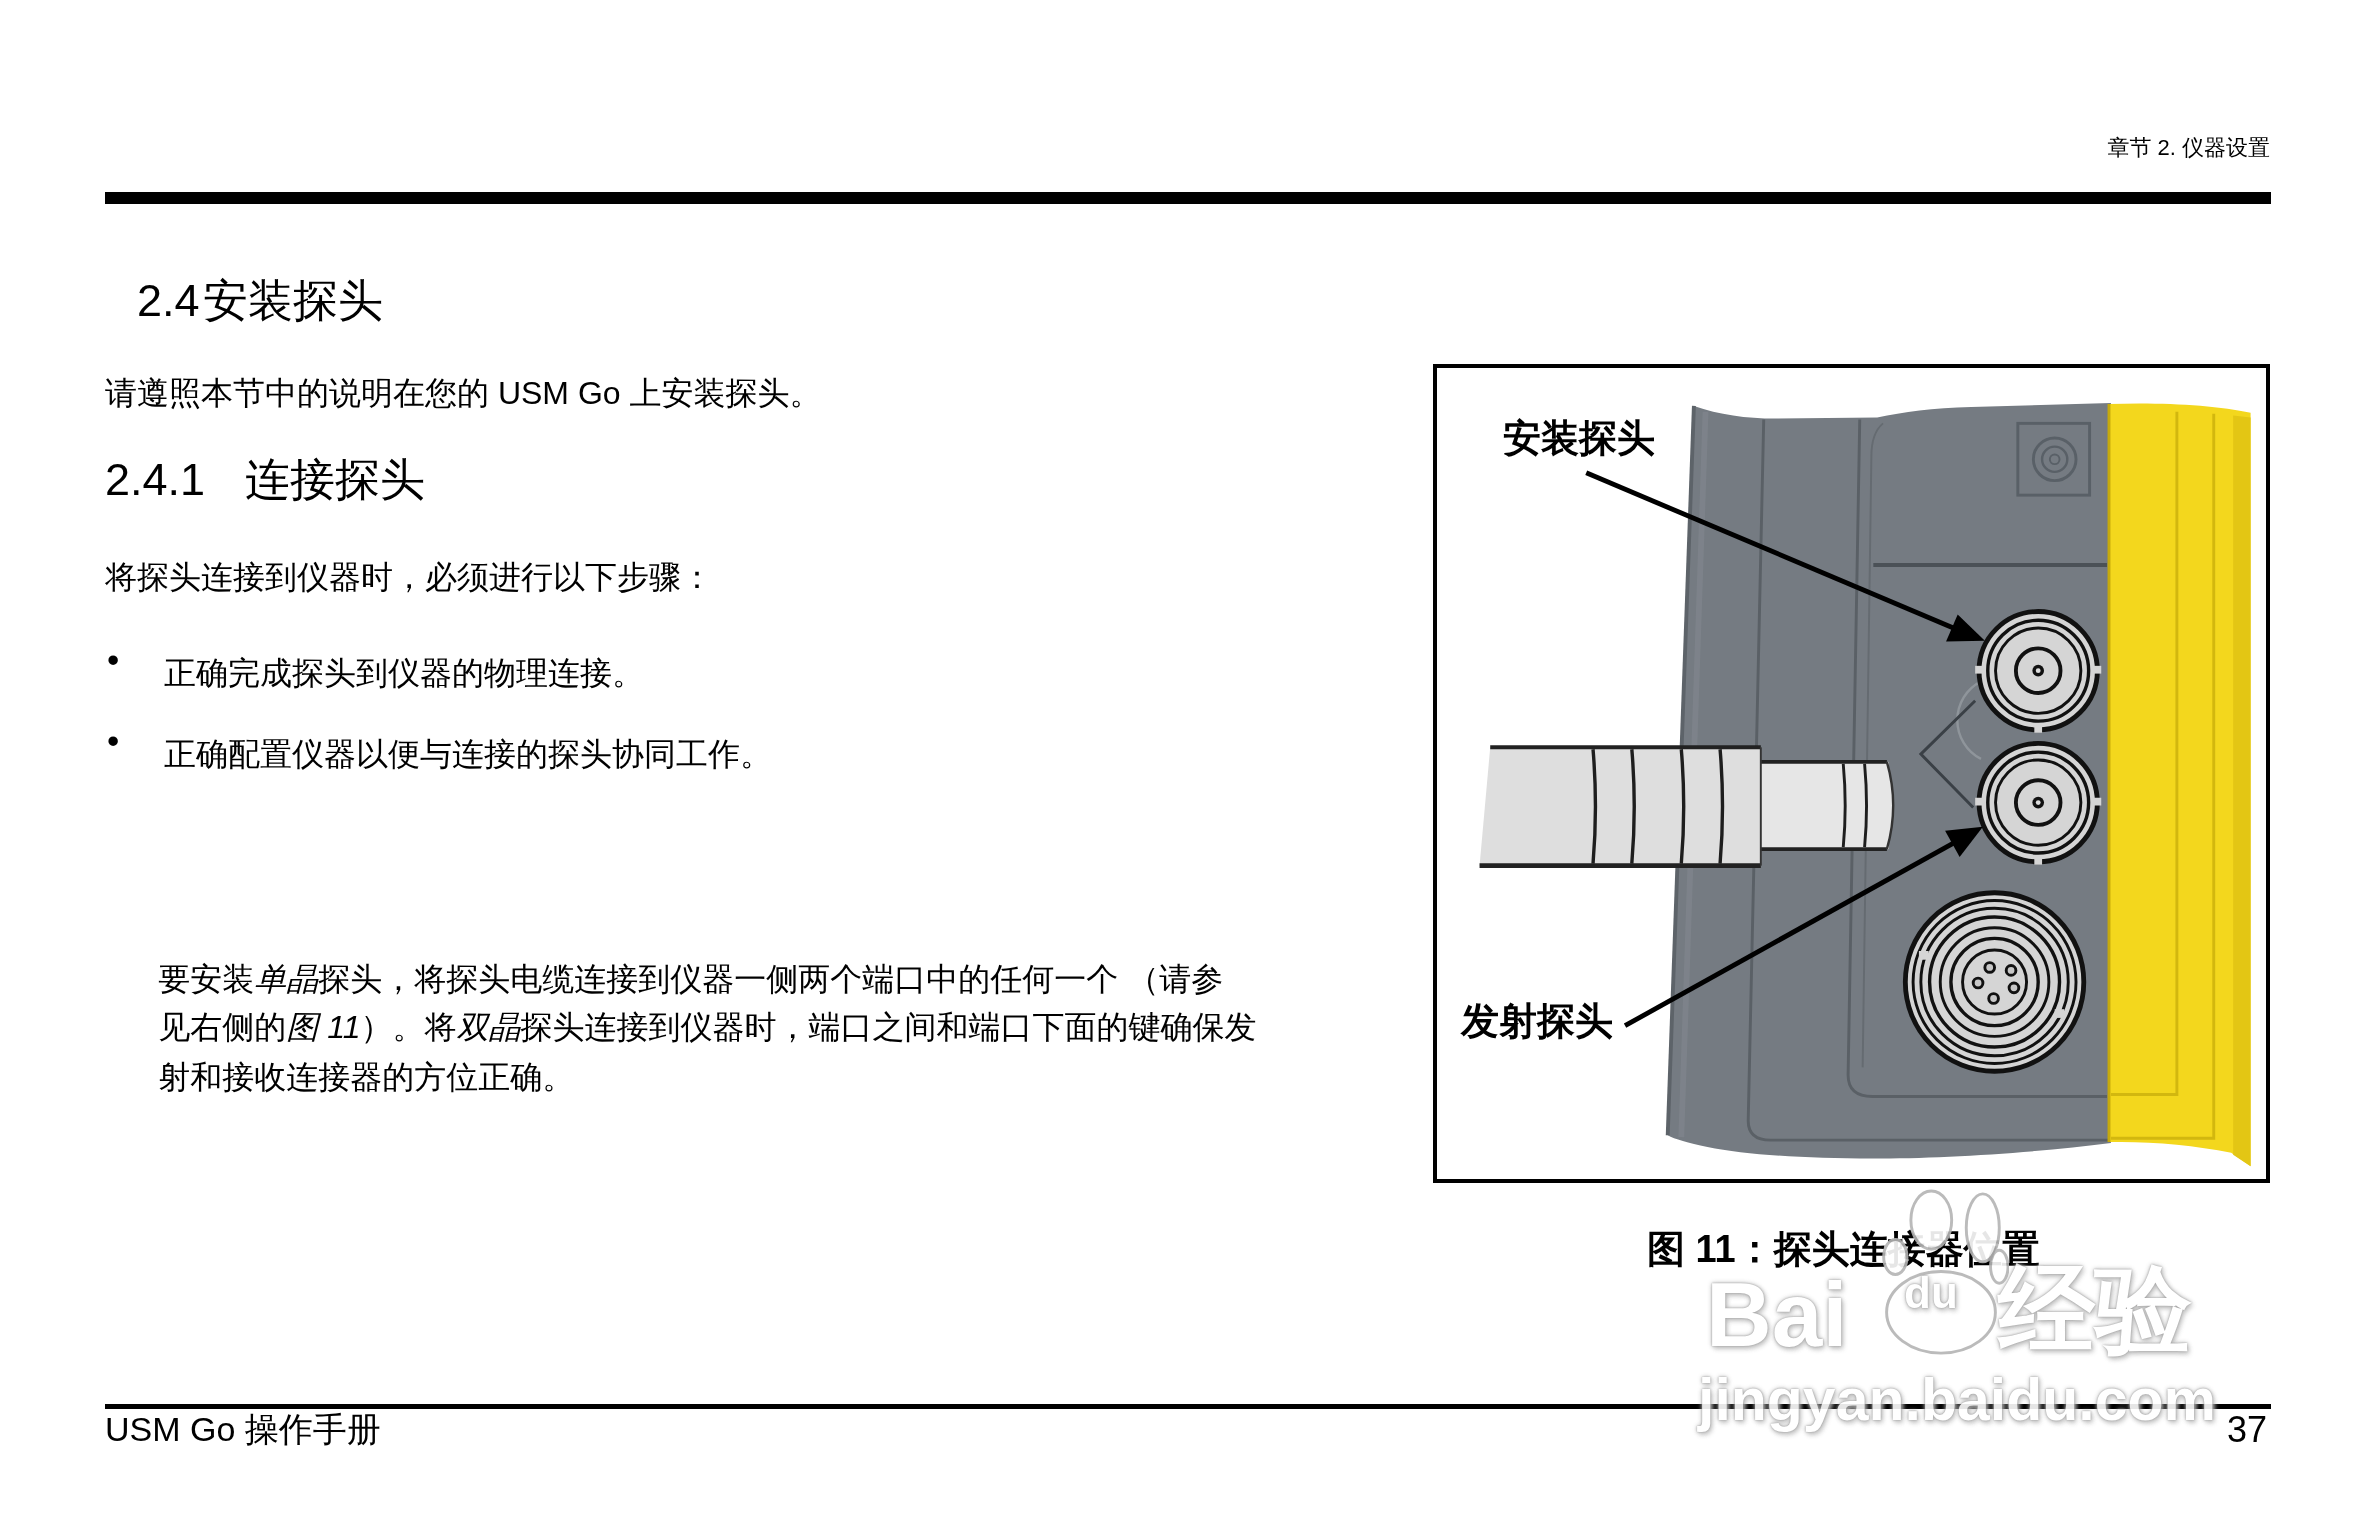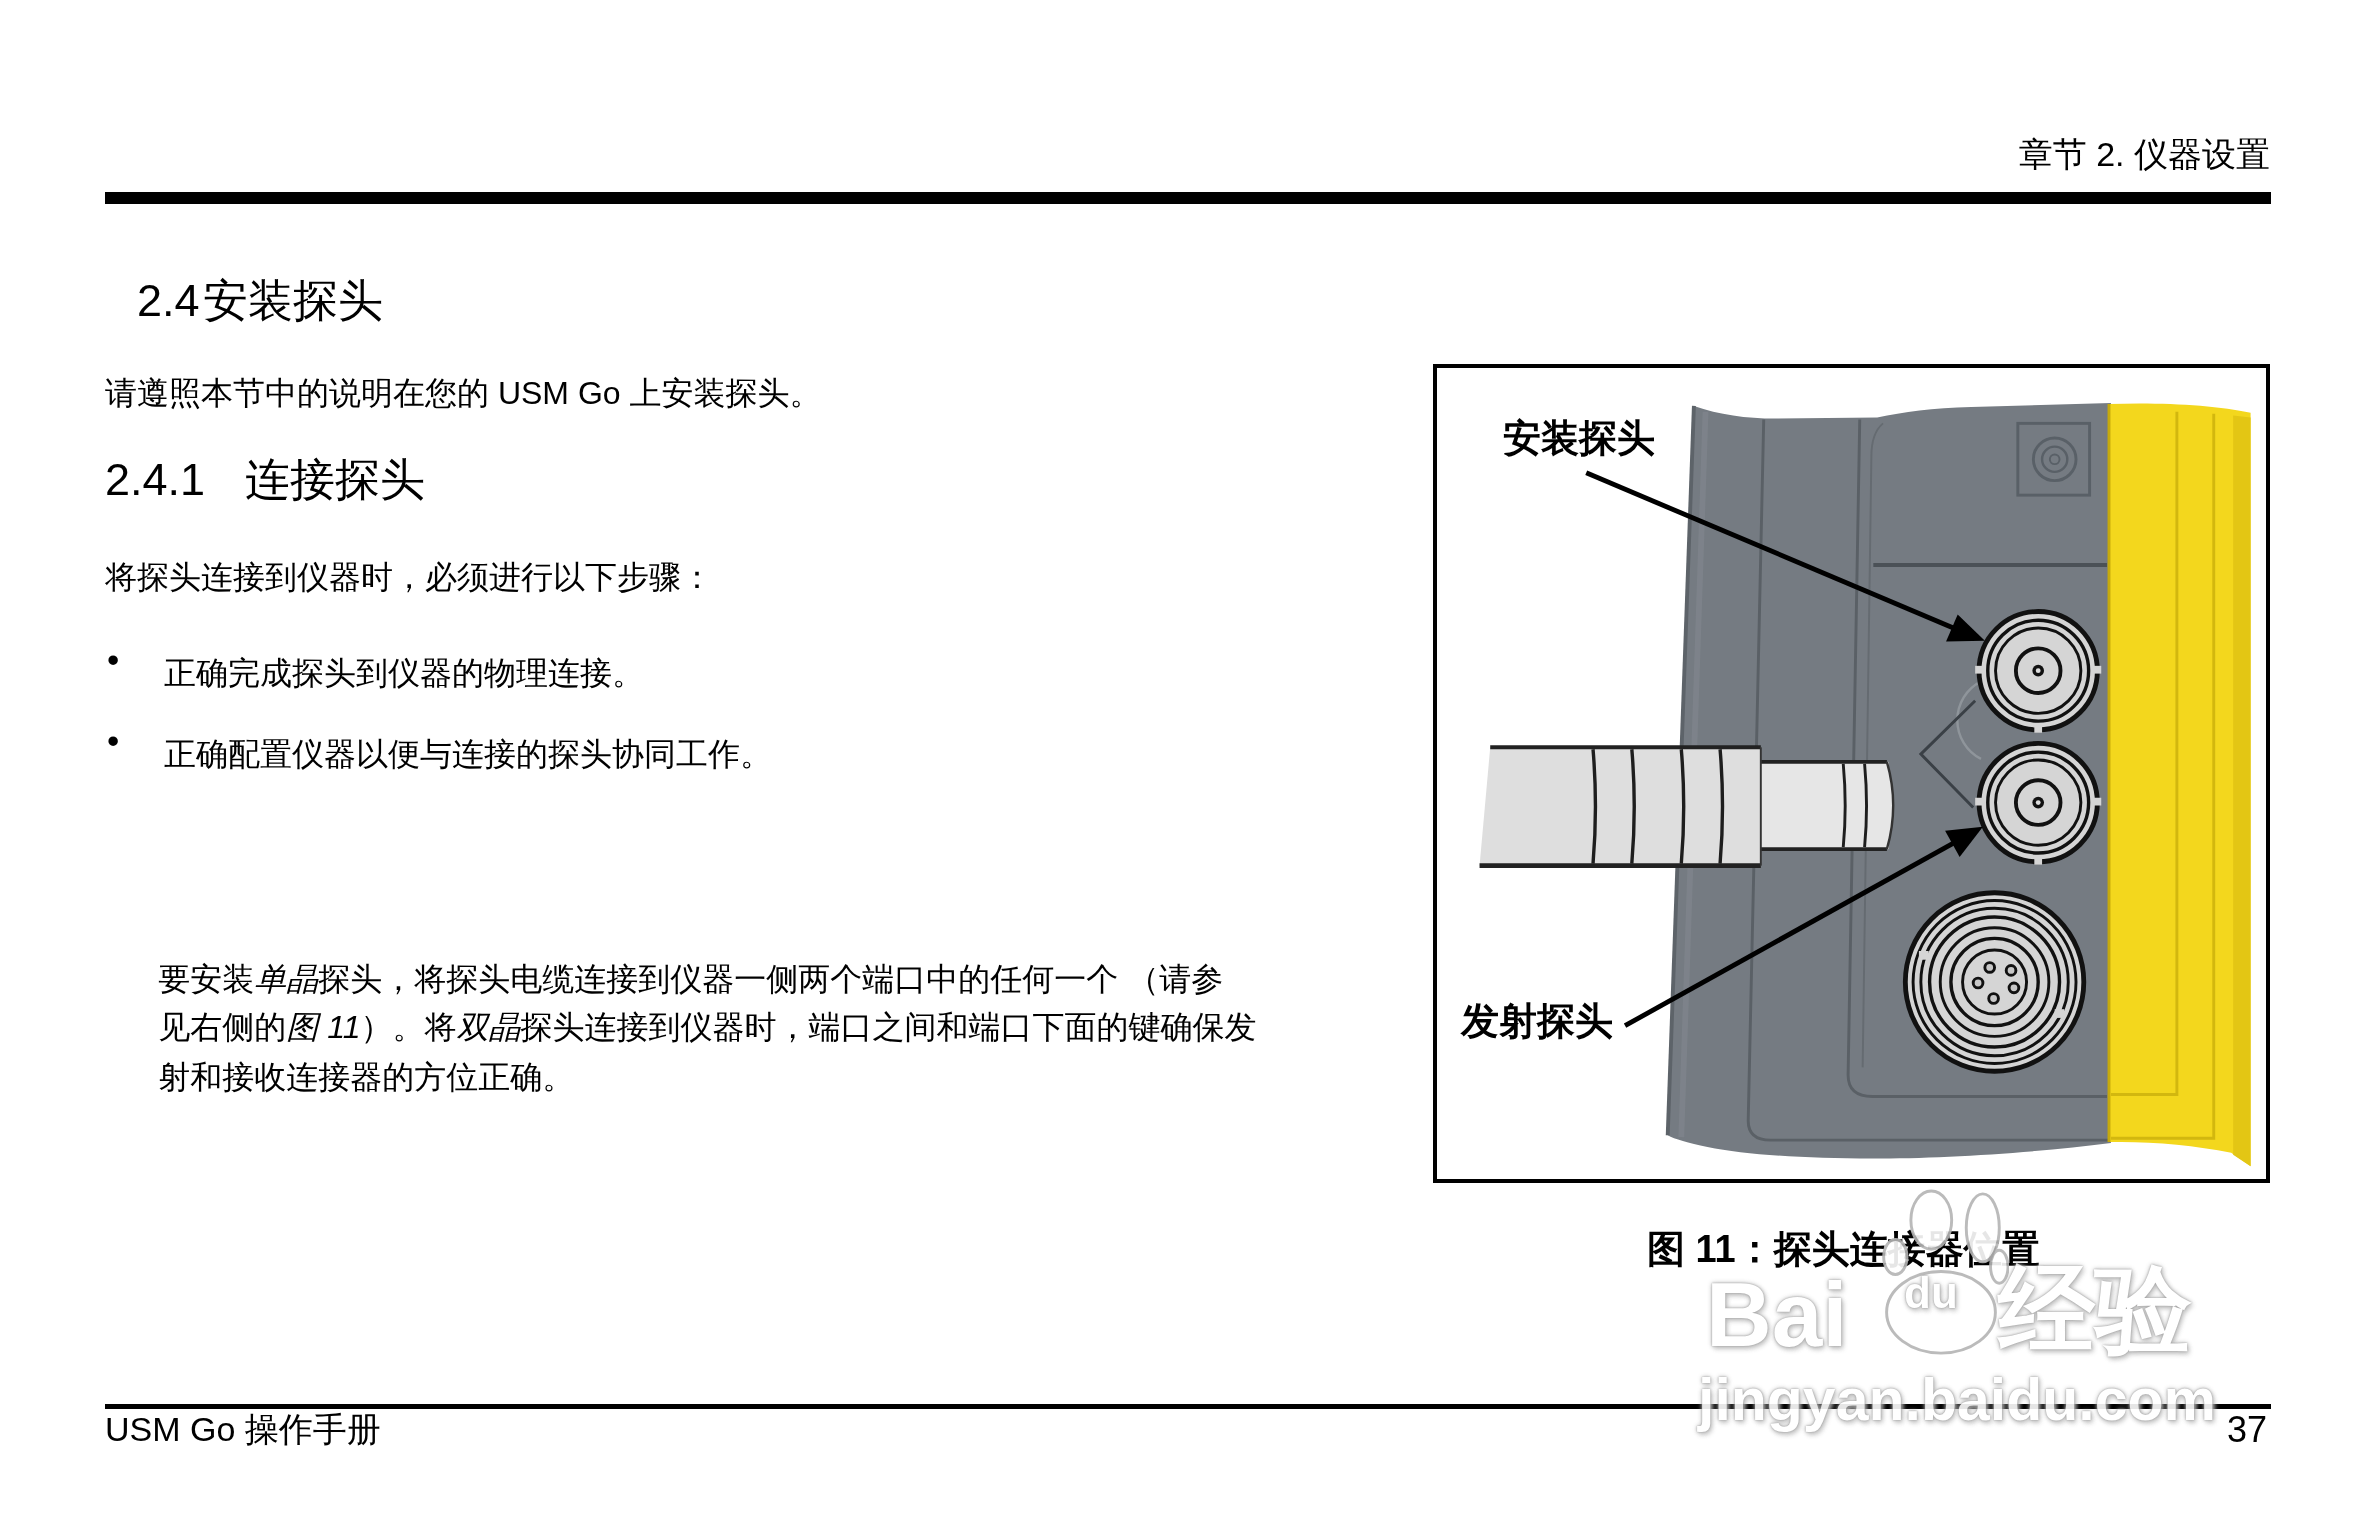--- a/index.html
+++ b/index.html
@@ -6,21 +6,21 @@
   #page {
     position: relative;
     width: 2375px;
     height: 1537px;
     overflow: hidden;
     background: #ffffff;
     color: #000000;
     font-family: "Liberation Sans", serif;
   }
   .abs { position: absolute; white-space: pre; line-height: 1; margin: 0; }
-  .hdr { font-size: 34px; }
+  .hdr { font-size: 22px; }
   .rule { position: absolute; background: #000000; }
   .heading { font-family: "Liberation Sans", sans-serif; font-size: 45px; }
   .body-text { font-size: 32px; margin-top: 17px; }
   .em { font-style: italic; }
   .bullet-dot { font-family: "Liberation Sans", sans-serif; font-size: 35px; }
   .fig-label { font-family: "Liberation Sans", sans-serif; font-size: 38px; font-weight: bold; }
   .caption { font-family: "Liberation Sans", sans-serif; font-size: 38px; font-weight: bold; }
   .footer-text { font-size: 34px; }
   .page-num { font-family: "Liberation Sans", sans-serif; font-size: 36px; }
   .frame {

